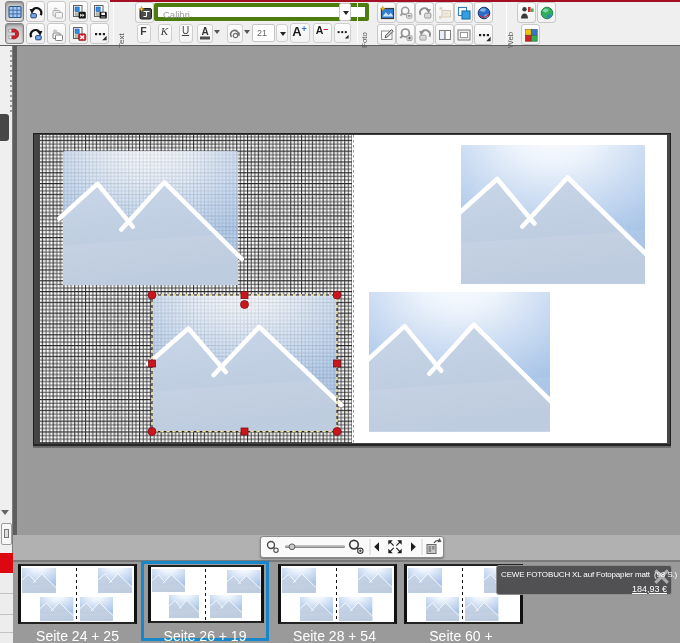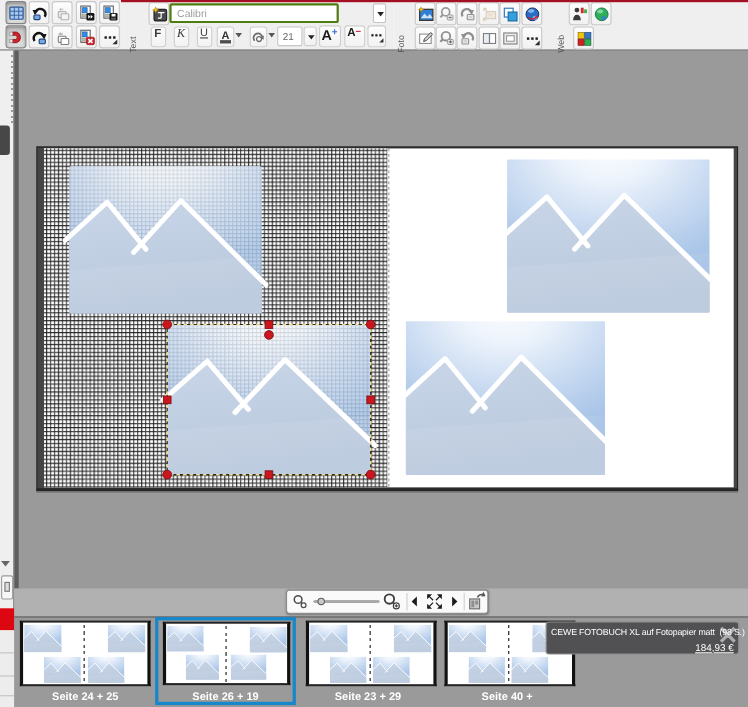--- a/index.html
+++ b/index.html
@@ -19,21 +19,21 @@
   
   #sliver { position:absolute; left:0; top:46px; width:13px; height:597px; background:#efefef; border-right:1px solid #7c7c7c; }
   
   #spread { position:absolute; left:31px; top:129px; }
   
   #band { position:absolute; left:13px; top:535px; width:667px; height:26px; background:#b1b1b1; }
   #bandline { position:absolute; left:13px; top:560px; width:667px; height:2px; background:#7a7a7a; }
   #film { position:absolute; left:13px; top:562px; width:667px; height:81px; background:#9a9a9a; }
   #zoombar { position:absolute; left:260px; top:536px; width:184px; height:22px; background:#fafafa; border:1px solid #8a8a8a; border-radius:3px; box-shadow:0 1px 2px rgba(0,0,0,.35); }
   .thumb { position:absolute; background:#fff; border:2px solid #222; border-left:3px solid #111; border-right:3px solid #111; overflow:hidden; }
-  .tlabel { position:absolute; top:628px; font-size:10px; font-weight:700; color:#fff; text-align:center; width:110px; }
+  .tlabel { position:absolute; top:628px; font-size:14px; font-weight:400; color:#fff; text-align:center; width:110px; }
   #selcell { position:absolute; left:141px; top:561px; width:128px; height:80px; border:3px solid #1887c9; }
   .mini { position:absolute; }
   .dash { position:absolute; top:2px; width:1px; height:52px; background:repeating-linear-gradient(#111 0 3px, #fff 3px 6px); }
   #pricepanel { position:absolute; left:496px; top:565px; width:176px; height:30px; background:#515153; border:1px solid #8d8d8d; border-radius:3px; color:#fff; }
   #pricepanel .l1 { position:absolute; left:4px; top:3.5px; font-size:8px; letter-spacing:-0.15px; white-space:nowrap; }
   #pricepanel .l2 { position:absolute; right:4px; top:17.5px; font-size:9px; text-decoration:underline; }
   #ghostx { position:absolute; left:155px; top:-2px; font-size:23px; font-weight:bold; color:rgba(195,195,197,.8); }
   #cartbtn { position:absolute; left:496px; top:602px; width:177px; height:33px; background:linear-gradient(#dc1420,#cc020e); border:1px solid #9d0a10; border-radius:4px; color:#fff; font-weight:700; font-size:10px; letter-spacing:-0.2px; text-align:center; line-height:32px; }
 </style>
 </head>
@@ -154,21 +154,21 @@
     <div class="sep" style="left:112.5px;"></div>
 
     <div class="vlabel" style="left:117px;top:24px;">Text</div>
     <div class="tb" style="left:135px;top:1.5px;">
       <svg width="16" height="16" viewBox="0 0 16 16">
           <rect x="3" y="3.5" width="11.5" height="10.5" rx="1.5" fill="#4a4a4a" stroke="#1f1f1f"></rect>
           <path d="M6.5,6.5 h6 M9.5,6.5 v5 M6.5,11.5 h3" stroke="#fff" stroke-width="1.1"></path>
           <path d="M4.5,1.2 l0.8,2 2,0.8 -2,0.8 -0.8,2 -0.8,-2 -2,-0.8 2,-0.8 z" fill="#f4c01e" stroke="#b8860b" stroke-width="0.4"></path>
         </svg>
     </div>
-    <div style="position:absolute;left:154px;top:2.5px;width:154px;height:18px;background:#fff;border:2px solid #4d7c0f;border-radius:2px;font-size:9.5px;color:#9b9b9b;line-height:16px;padding-left:5px;">Calibri</div>
+    <div style="position:absolute;left:154px;top:2.5px;width:215px;height:18px;background:#fff;border:4px solid #4d7c0f;border-radius:2px;font-size:9.5px;color:#9b9b9b;line-height:16px;padding-left:5px;">Calibri</div>
     <div style="position:absolute;left:339px;top:2.5px;width:12px;height:18px;background:#fff;border:1px solid #c5c5c5;border-radius:2px;">
       <div style="position:absolute;left:2.5px;top:7px;width:0;height:0;border-left:3.5px solid transparent;border-right:3.5px solid transparent;border-top:4.5px solid #222;"></div>
     </div>
     <div class="tbs" style="left:136.5px;top:23.5px;width:14px;"><b style="font-size:10.5px;">F</b></div>
     <div class="tbs" style="left:157.5px;top:23.5px;width:14px;"><i style="font-family:'Liberation Serif',serif;font-size:11px;">K</i></div>
     <div class="tbs" style="left:178.5px;top:23.5px;width:14px;"><u>U</u></div>
     <div class="tbs" style="left:196.5px;top:23.5px;width:16px;">
       <svg width="14" height="15" viewBox="0 0 14 15" style="margin-top:1px">
           <text x="7" y="9" text-anchor="middle" font-size="10" font-weight="bold" fill="#333" font-family="Liberation Sans">A</text>
           <rect x="2" y="10.5" width="10" height="3" fill="#4d4d4d"></rect>
@@ -479,22 +479,22 @@
         <use href="#mtshape"></use>
       </svg>
     <svg class="mini" style="left:58.8px;top:31px" width="33.3" height="24.1" viewBox="0 0 183 139" preserveAspectRatio="none">
         <rect width="183" height="139" fill="url(#sky)"></rect>
         <use href="#mtshape"></use>
       </svg>
   </div>
 
   <div class="tlabel" style="left:22.5px;">Seite 24 + 25</div>
   <div class="tlabel" style="left:150px;">Seite 26 + 19</div>
-  <div class="tlabel" style="left:279.5px;">Seite 23 + 29</div>
-  <div class="tlabel" style="left:406px;">Seite 40 +</div>
+  <div class="tlabel" style="left:279.5px;">Seite 28 + 54</div>
+  <div class="tlabel" style="left:406px;">Seite 60 +</div>
 
   <div id="zoombar">
     <svg width="182" height="20" viewBox="0 0 182 20">
 
       <g stroke="#4d4d4d" fill="none" stroke-width="1.4">
         <circle cx="10" cy="8" r="3.5"></circle>
         <line x1="12.6" y1="10.6" x2="15" y2="13"></line>
       </g>
       <circle cx="15" cy="13.2" r="2.2" fill="#fafafa" stroke="#4d4d4d" stroke-width="1.1"></circle>
 

